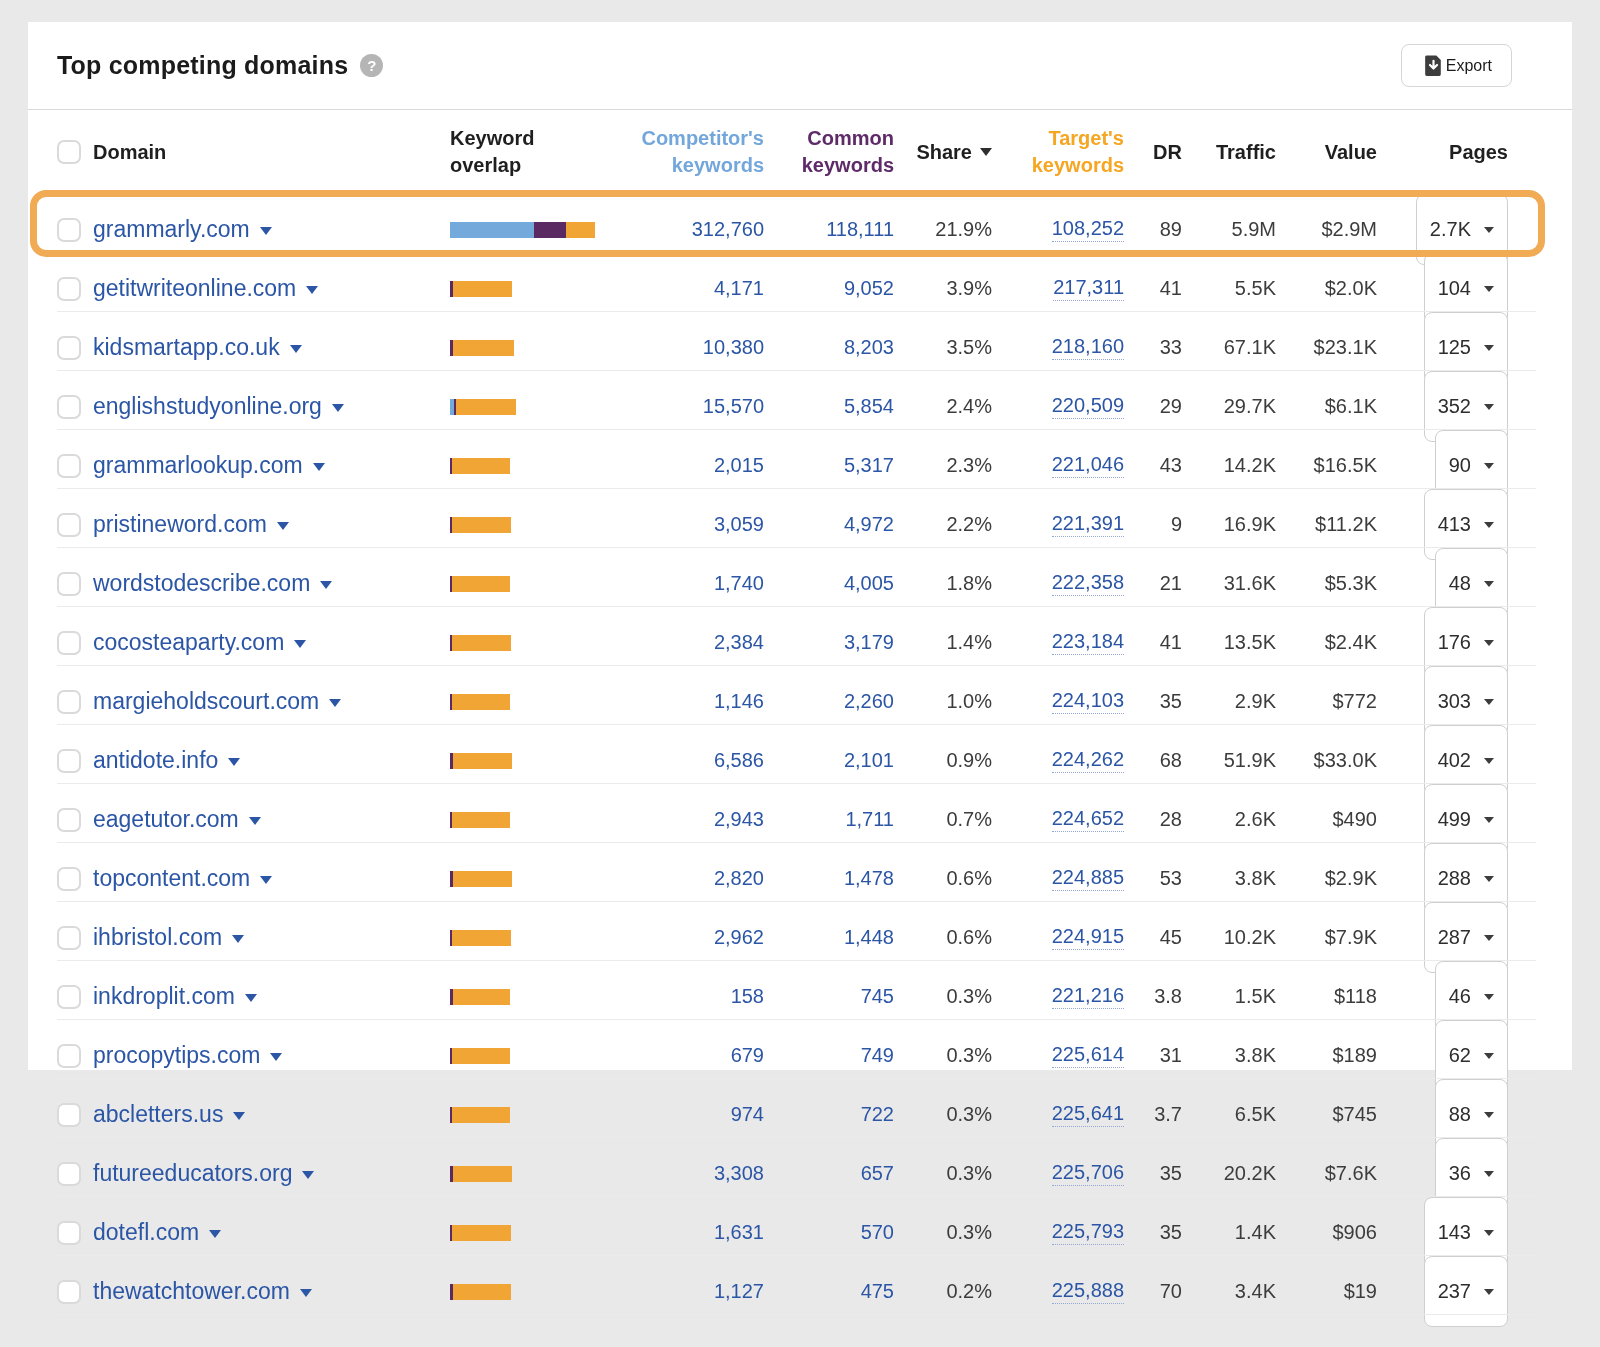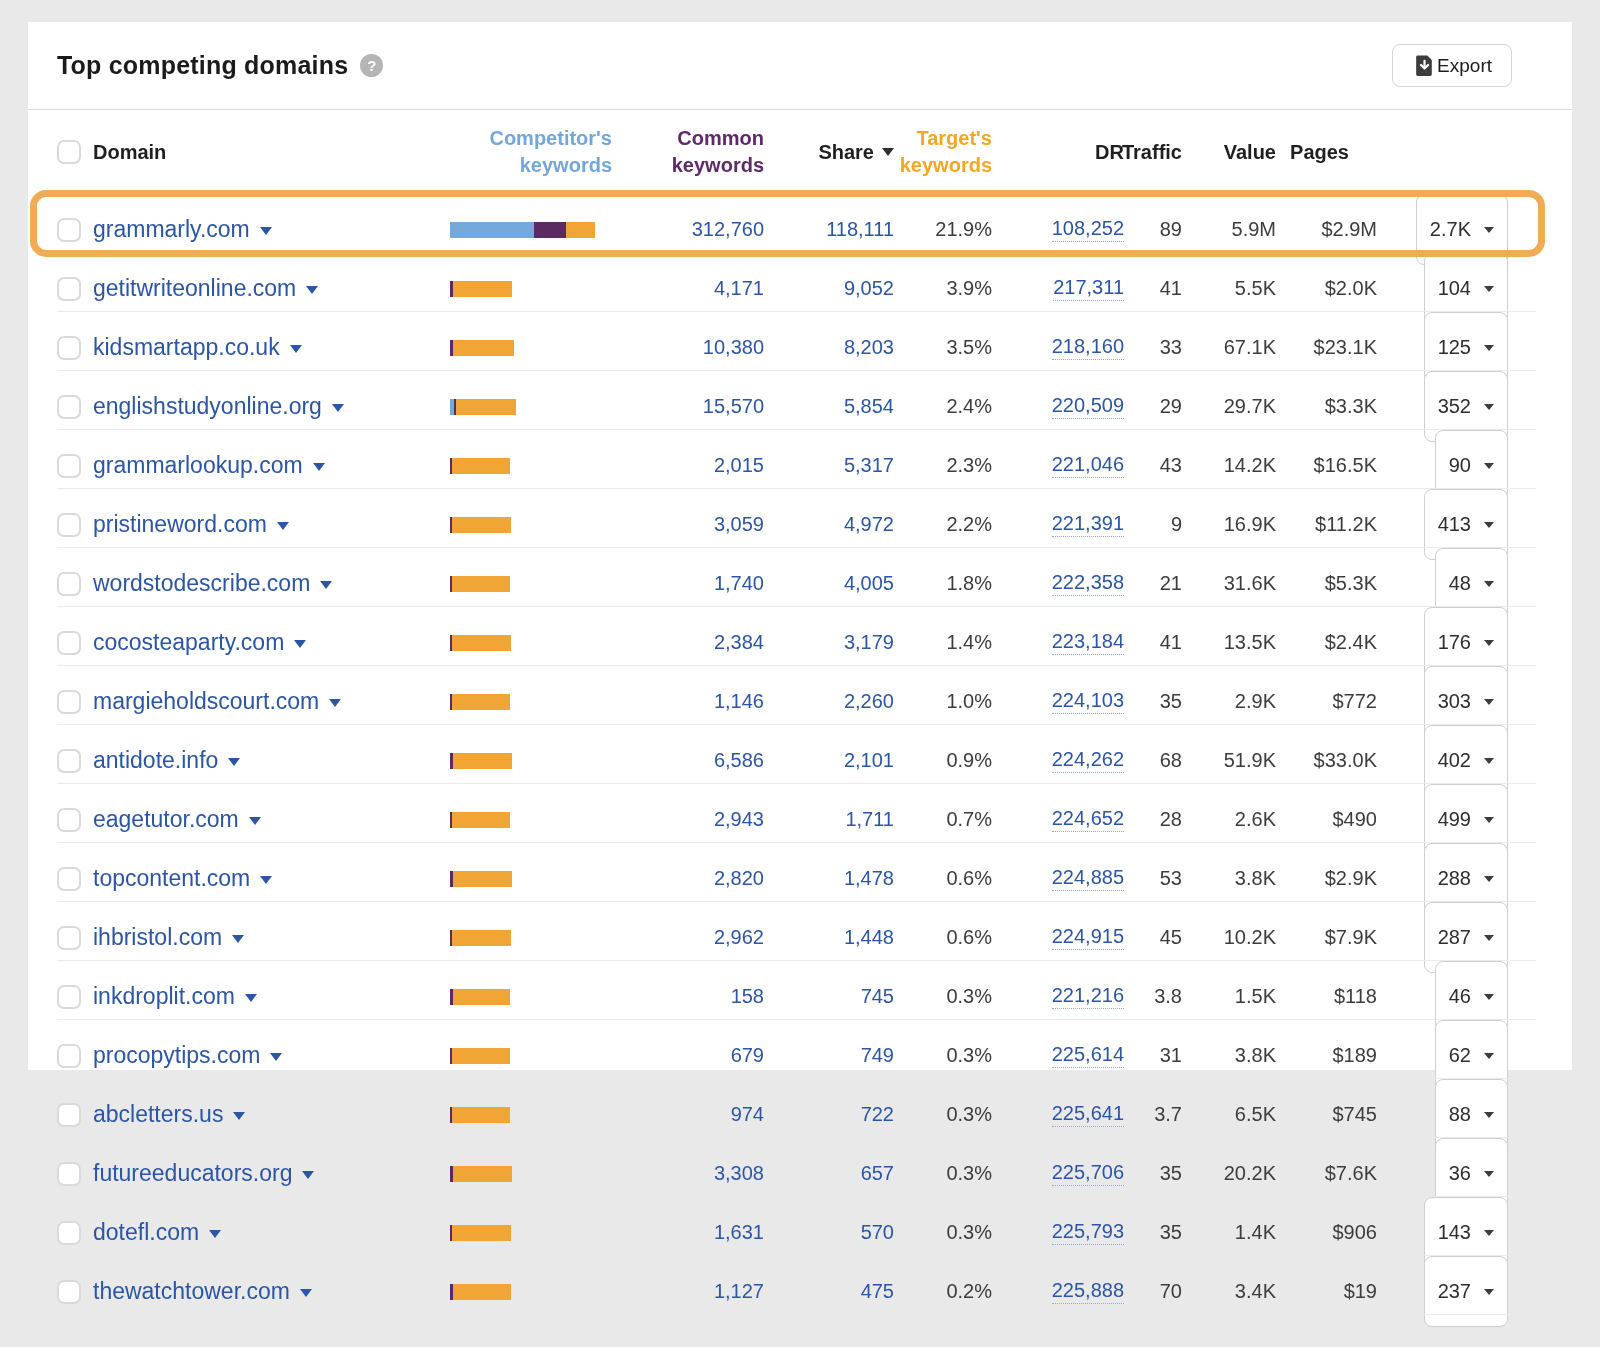--- a/index.html
+++ b/index.html
@@ -7,21 +7,21 @@
   .card{position:absolute;left:28px;top:22px;width:1544px;height:1048px;background:#ffffff;}
   
   .card-header{height:88px;box-sizing:border-box;display:flex;align-items:center;
     justify-content:space-between;padding:0 60px 0 29px;border-bottom:1px solid #d9d9d9;}
   .title-wrap{display:flex;align-items:center;gap:12px;}
   .title-wrap h2{margin:0;font-size:25px;font-weight:bold;color:#1b1b1b;letter-spacing:.2px;}
   .help{width:23px;height:23px;border-radius:50%;background:#b5b5b5;color:#fff;
     display:inline-flex;align-items:center;justify-content:center;
     font-size:15px;font-weight:bold;cursor:pointer;}
   .export{display:flex;align-items:center;background:#fff;border:1px solid #d6d6d6;
-    border-radius:8px;padding:8px 19px;font-size:19px;color:#1b1b1b;cursor:pointer;
+    border-radius:8px;padding:8px 19px;font-size:16px;color:#1b1b1b;cursor:pointer;
     font-family:inherit;}
   .export svg{display:block;}
   
   .row{display:grid;position:relative;align-items:center;box-sizing:border-box;
     grid-template-columns:36px 1fr 162px 152px 130px 98px 132px 58px 94px 101px 159px;
     padding:0 36px 0 29px;}
   .row::before{content:"";position:absolute;left:29px;right:36px;bottom:0;height:1px;background:#ebebeb;}
   .thead{height:84px;align-items:center;}
   .data-row{height:59px;}
   .cell{display:flex;align-items:center;min-width:0;}
@@ -80,20 +80,23 @@
       </span>
       <span>Export</span>
     </button>
   </div>
 
   <div class="row thead">
     <div class="cell">
         <span class="checkbox"></span>
       </div>
     <div class="cell th">Domain</div>
+    <div class="cell th">
+      <span class="wrap-left">Keyword overlap</span>
+    </div>
     <div class="cell th th-blue num">
       <span class="wrap-right">Competitor's keywords</span>
     </div>
     <div class="cell th th-purple num">
       <span class="wrap-right">Common keywords</span>
     </div>
     <div class="cell th num">
       <span>Share</span>
       <span class="caret caret-sort"></span>
     </div>
@@ -238,21 +241,21 @@
     </div>
     <div class="cell num">
       <a class="blue-link">5,854</a>
     </div>
     <div class="cell num dark">2.4%</div>
     <div class="cell num">
       <a class="blue-link dotted">220,509</a>
     </div>
     <div class="cell num dark">29</div>
     <div class="cell num dark">29.7K</div>
-    <div class="cell num dark">$3.3K</div>
+    <div class="cell num dark">$6.1K</div>
     <div class="cell num c-pages">
       <button class="pages-pill">
         <span>352</span>
         <span class="caret caret-pill"></span>
       </button>
     </div>
   </div>
       <div class="row data-row">
     <div class="cell">
           <span class="checkbox"></span>

